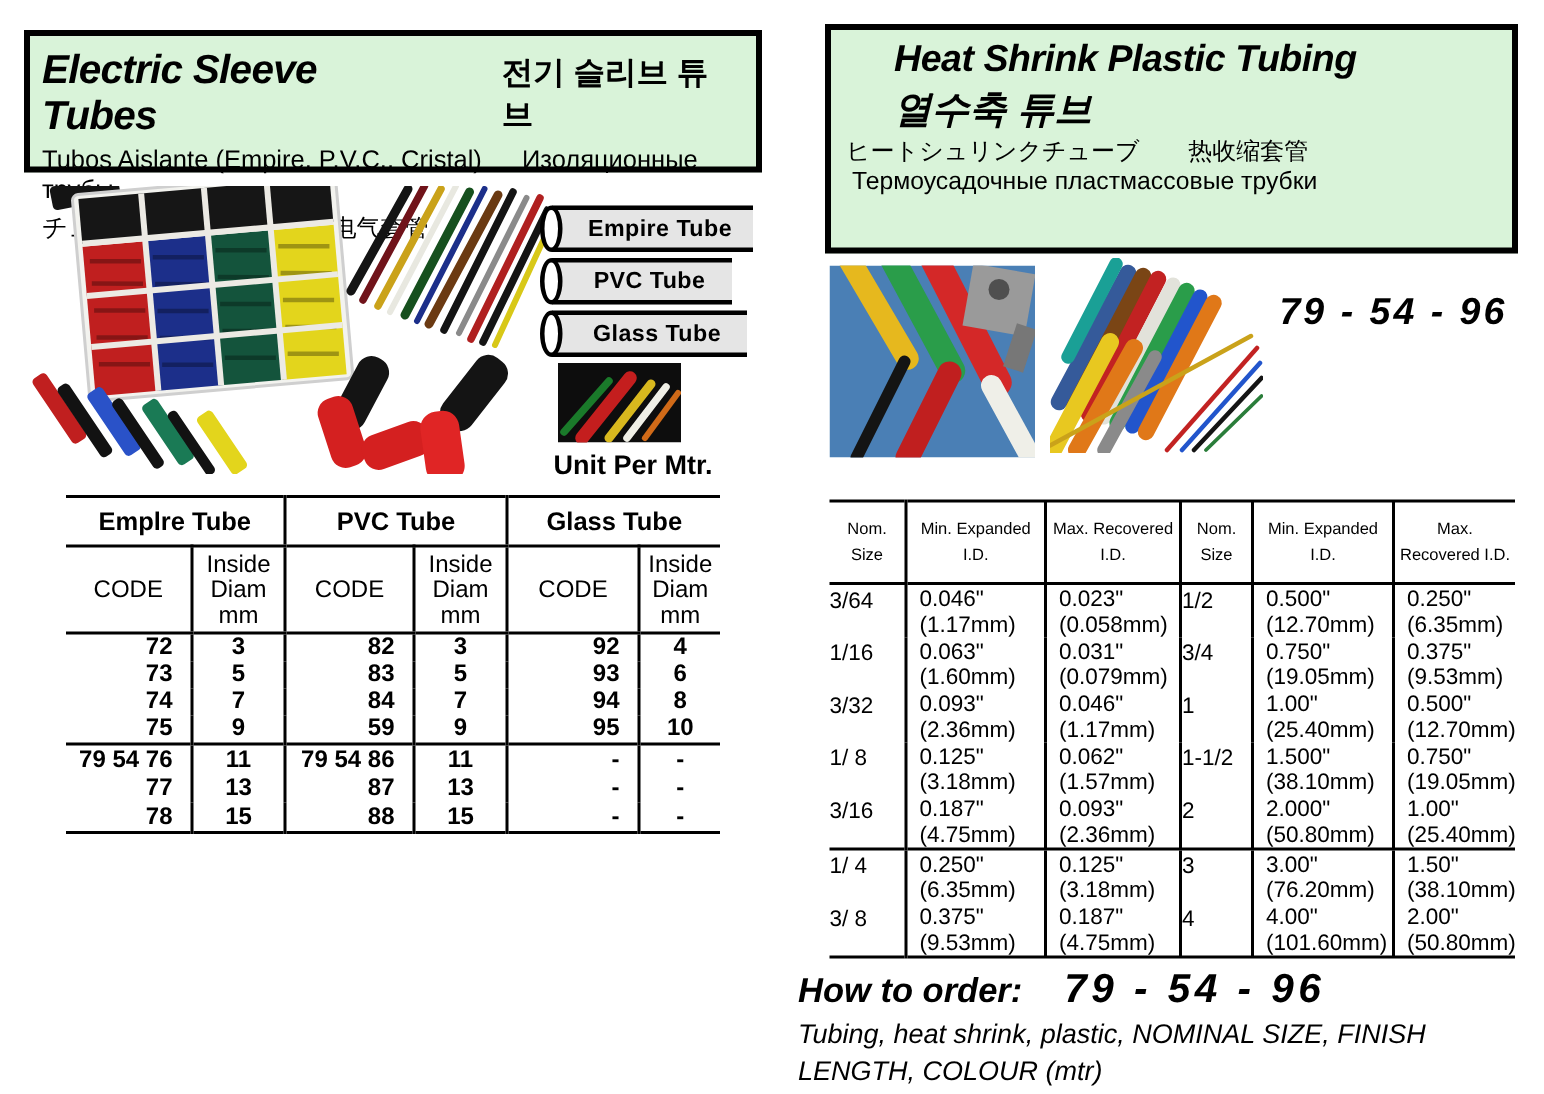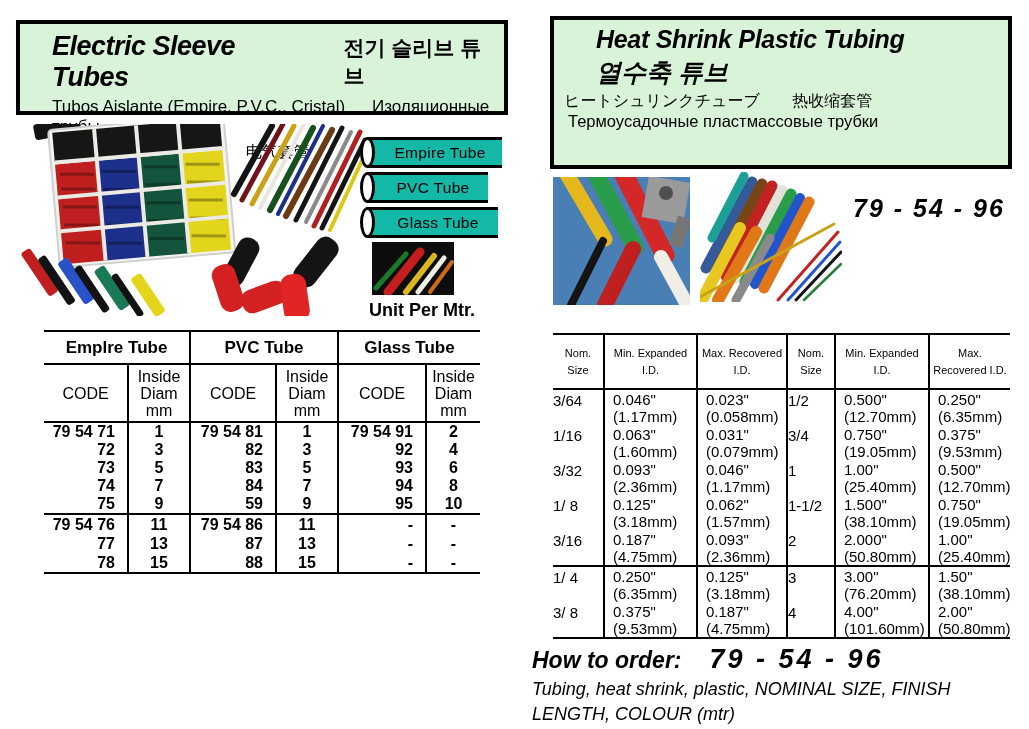--- a/index.html
+++ b/index.html
@@ -1,40 +1,40 @@
 <!DOCTYPE html>
 <html><head>
 <meta charset="utf-8">
 <style>
   * { margin:0; padding:0; box-sizing:border-box; }
   body { background:#ffffff; font-family:"Liberation Sans", sans-serif; color:#000; }
   #canvas { position:relative; width:1029px; height:729px; background:#fff; overflow:hidden; }
 
   
   .hdr-box { position:absolute; background:#d9f3d9; border:4px solid #000; }
-  #hdr-left { left:16px; top:20px; width:492px; height:95px; padding:7px 12px 0 32px; }
+  #hdr-left { left:16px; top:20px; width:492px; height:95px; padding:7px 12px 0 8px; }
   #hdr-right { left:550px; top:16px; width:462px; height:153px; padding:5px 10px 0 10px; }
   .t-en { font-style:italic; font-weight:700; font-size:27px; letter-spacing:-0.5px; }
   .t-ko { font-weight:700; font-size:21px; margin-left:42px; }
   .l2 { font-size:17px; margin-top:4px; }
   .l2 .ru { margin-left:22px; }
   .l3 { font-size:17px; margin-top:3px; }
   .l3 .zht { font-size:13px; font-weight:700; margin-left:24px; }
   .l3 .zhs { font-size:16px; margin-left:26px; }
   #hdr-right .t-en { font-size:25px; padding-left:32px; letter-spacing:-0.3px; }
   #hdr-right .t-ko2 { font-style:italic; font-weight:700; font-size:25px; padding-left:32px; margin-top:2px; }
   #hdr-right .es { font-size:16.5px; margin-top:3px; }
   #hdr-right .ja { font-size:16px; margin-top:2px; }
   #hdr-right .ja .zh { margin-left:28px; }
   #hdr-right .ru2 { font-size:16.5px; margin-top:0; padding-left:4px; }
 
   
   .tube-label { position:absolute; left:368px; height:31px; border-top:3px solid #000; border-bottom:3px solid #000;
-    display:flex; align-items:center; justify-content:center; font-weight:400; font-size:15.5px; letter-spacing:0.3px;
-    background:#14b8a6; padding-left:10px; white-space:nowrap; }
+    display:flex; align-items:center; justify-content:center; font-weight:700; font-size:15.5px; letter-spacing:0.3px;
+    background:#e5e5e5; padding-left:10px; white-space:nowrap; }
   .tube-label .cap { position:absolute; left:-8px; top:-3px; width:15px; height:31px; border:3px solid #000;
     border-radius:50%; background:#fff; }
 
   #unit-note { position:absolute; left:369px; top:300px; font-weight:700; font-size:18px; }
   #code-top-right { position:absolute; left:853px; top:194px; font-style:italic; font-weight:700; font-size:25px; letter-spacing:2px; }
 
   
   #ltable { position:absolute; left:44px; top:330px; width:436px; border-collapse:collapse;
     border-top:2px solid #000; border-bottom:2px solid #000; table-layout:fixed; }
   #ltable th, #ltable td { border-left:2px solid #000; padding:0; }
@@ -220,28 +220,20 @@
     </tr>
     <tr class="sh">
       <th>CODE</th>
       <th>Inside Diam mm</th>
       <th>CODE</th>
       <th>Inside Diam mm</th>
       <th>CODE</th>
       <th>Inside Diam mm</th>
     </tr>
     <tr>
-      <td class="code">79 54 71</td>
-          <td class="dm">1</td>
-      <td class="code">79 54 81</td>
-          <td class="dm">1</td>
-      <td class="code">79 54 91</td>
-          <td class="dm">2</td>
-    </tr>
-    <tr>
       <td class="code">72</td>
           <td class="dm">3</td>
       <td class="code">82</td>
           <td class="dm">3</td>
       <td class="code">92</td>
           <td class="dm">4</td>
     </tr>
     <tr>
       <td class="code">73</td>
           <td class="dm">5</td>

